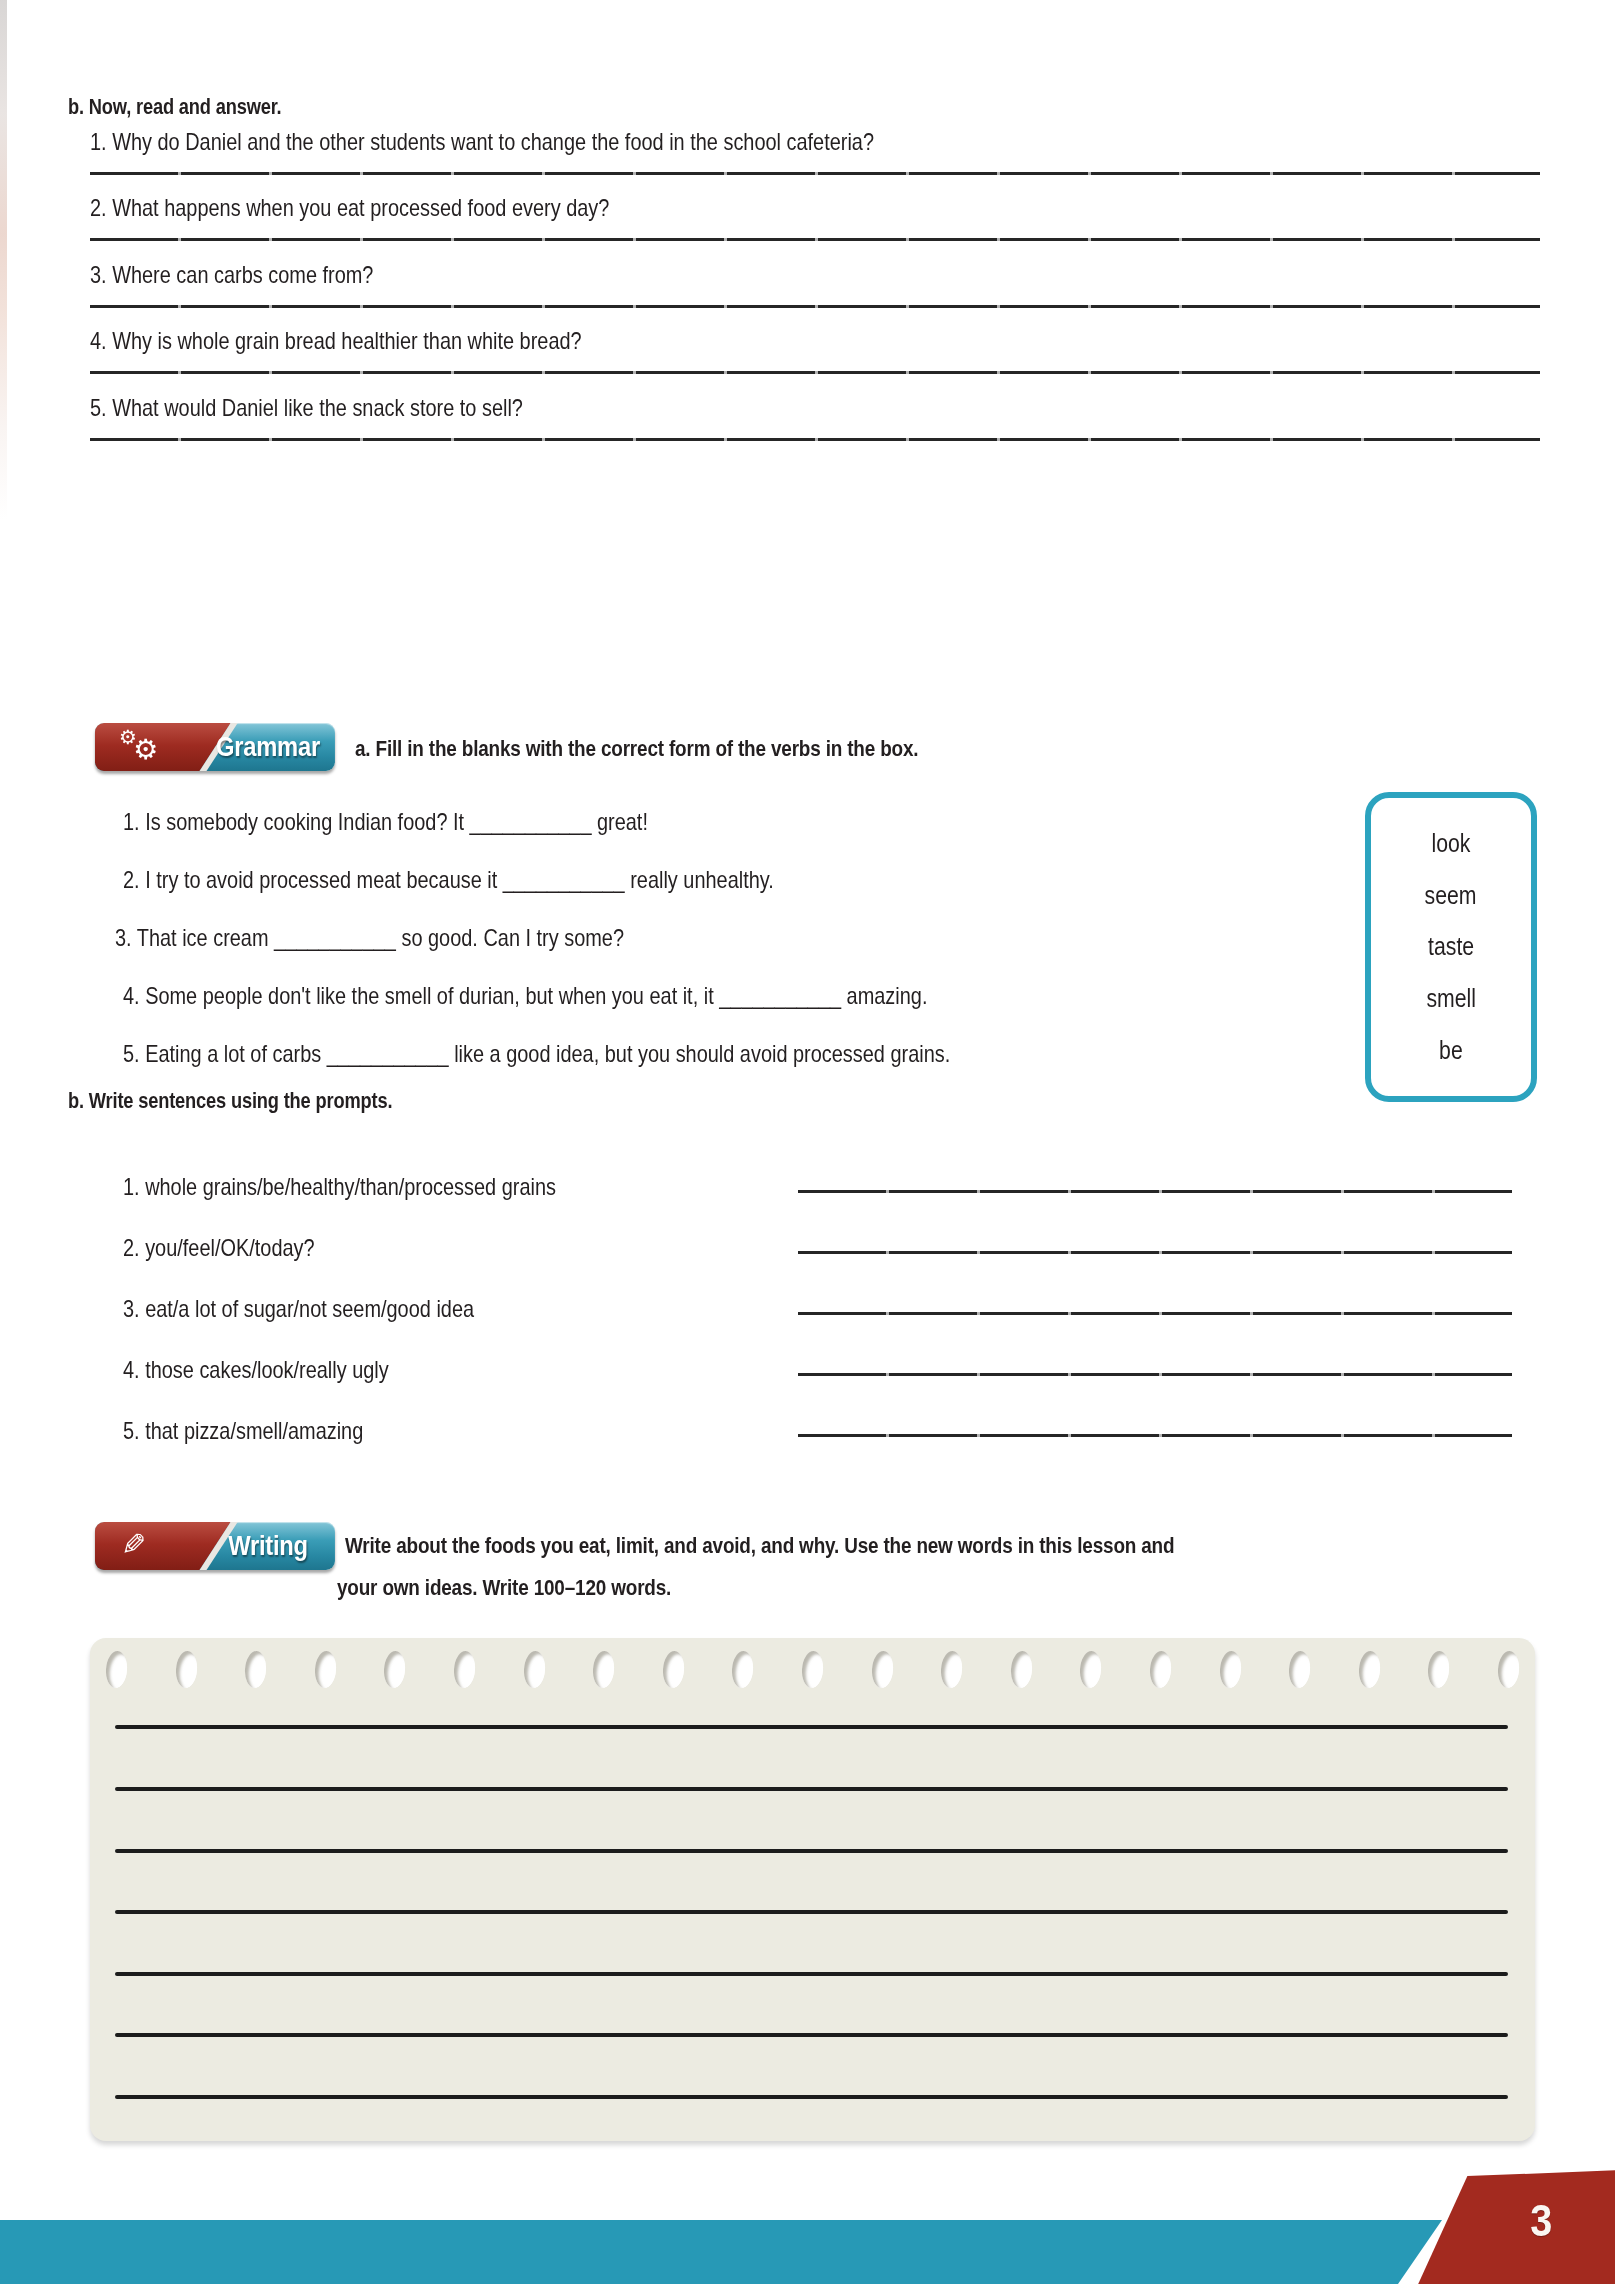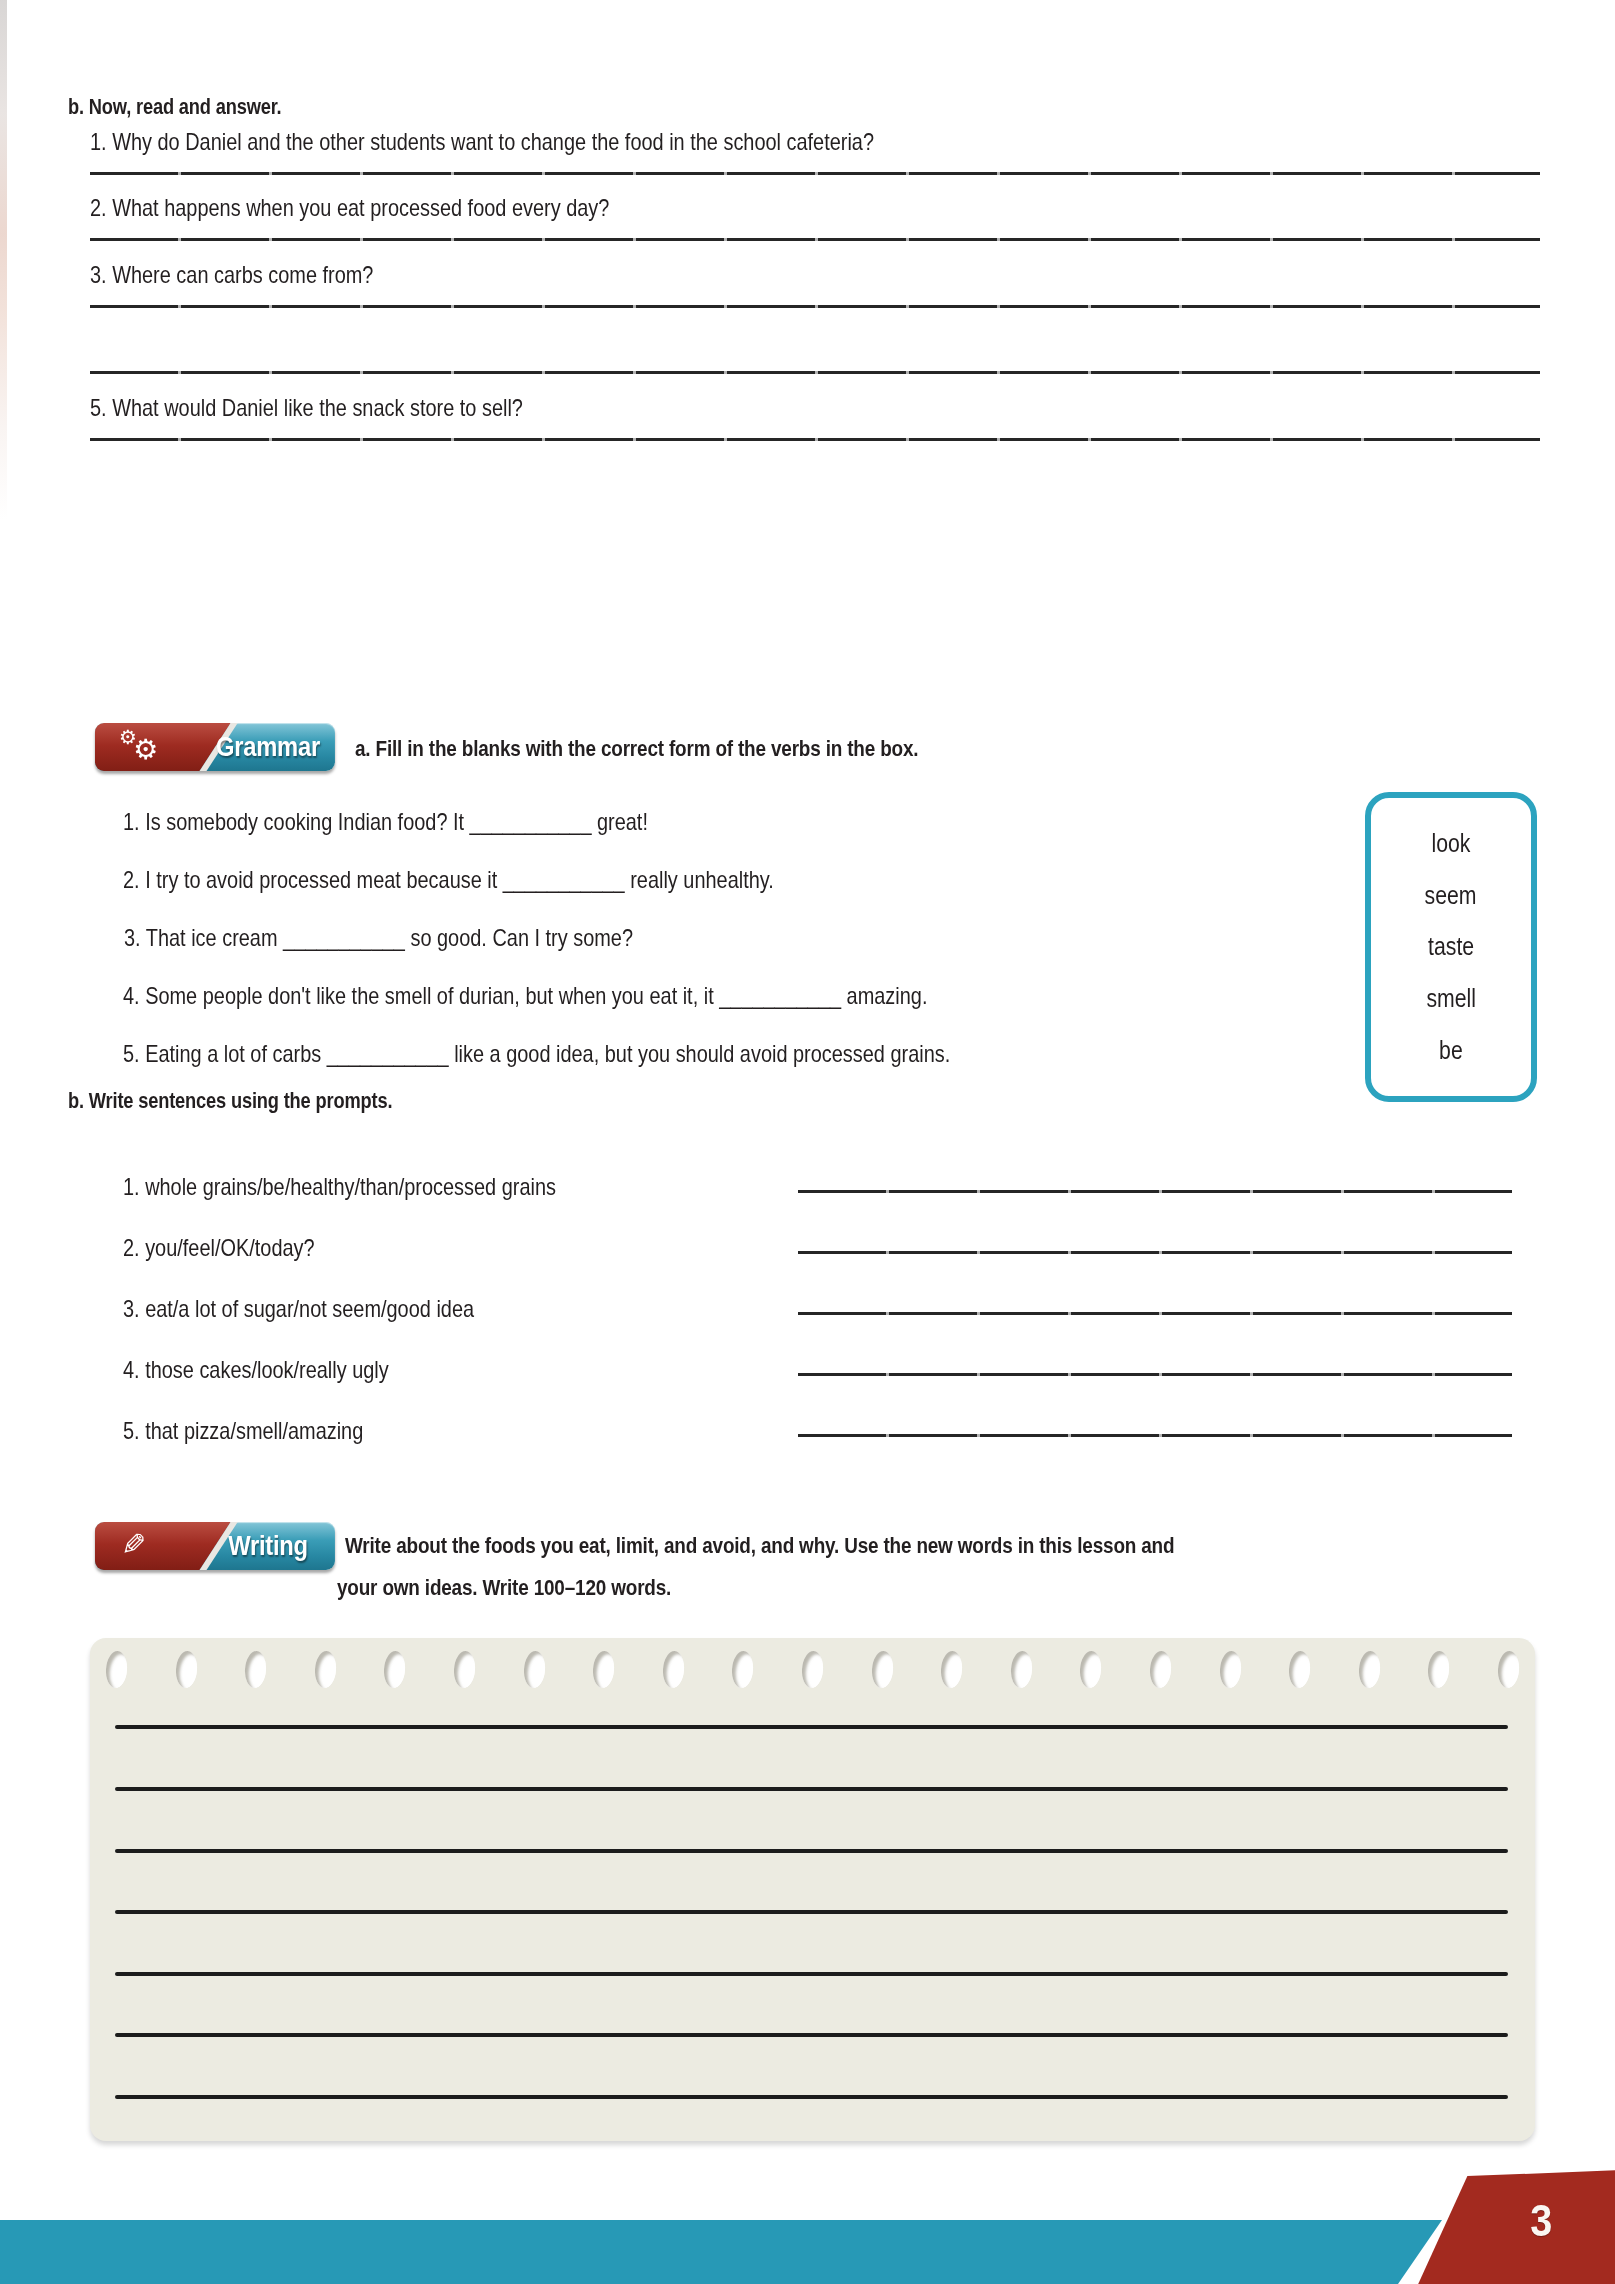--- a/index.html
+++ b/index.html
@@ -69,20 +69,22 @@
   <div class="ansline seg" style="left:90px; top:172px; width:1450px;"></div>
 
   <div class="abs q" style="left:90px; top:194px;">
     <span class="t">2. What happens when you eat processed food every day?</span></div>
   <div class="ansline seg" style="left:90px; top:238px; width:1450px;"></div>
 
   <div class="abs q" style="left:90px; top:261px;">
     <span class="t">3. Where can carbs come from?</span></div>
   <div class="ansline seg" style="left:90px; top:305px; width:1450px;"></div>
 
+  <div class="abs q" style="left:90px; top:327px;">
+    <span class="t">4. Why is whole grain bread healthier than white bread?</span></div>
   <div class="ansline seg" style="left:90px; top:371px; width:1450px;"></div>
 
   <div class="abs q" style="left:90px; top:394px;">
     <span class="t">5. What would Daniel like the snack store to sell?</span></div>
   <div class="ansline seg" style="left:90px; top:438px; width:1450px;"></div>
 
   <div class="badge" style="left:95px; top:723px;">
     <span class="red"></span>
     <span class="glyph" style="left:24px; top:4px; font-size:20px;">⚙</span>
     <span class="glyph" style="left:38px; top:13px; font-size:28px;">⚙</span>
@@ -90,21 +92,21 @@
   </div>
 
   <div class="abs h" style="left:355px; top:736px;">
     <span class="t" style="transform:scaleX(0.86);">a. Fill in the blanks with the correct form of the verbs in the box.</span>
   </div>
 
   <div class="abs q" style="left:123px; top:808px;">
     <span class="t">1. Is somebody cooking Indian food? It ___________ great!</span></div>
   <div class="abs q" style="left:123px; top:866px;">
     <span class="t">2. I try to avoid processed meat because it ___________ really unhealthy.</span></div>
-  <div class="abs q" style="left:124px; top:924px;">
+  <div class="abs q" style="left:115px; top:924px;">
     <span class="t">3. That ice cream ___________ so good. Can I try some?</span></div>
   <div class="abs q" style="left:123px; top:982px;">
     <span class="t">4. Some people don't like the smell of durian, but when you eat it, it ___________ amazing.</span></div>
   <div class="abs q" style="left:123px; top:1040px;">
     <span class="t">5. Eating a lot of carbs ___________ like a good idea, but you should avoid processed grains.</span></div>
 
   <div class="wordbox">
     <span>look</span>
     <span>seem</span>
     <span>taste</span>

